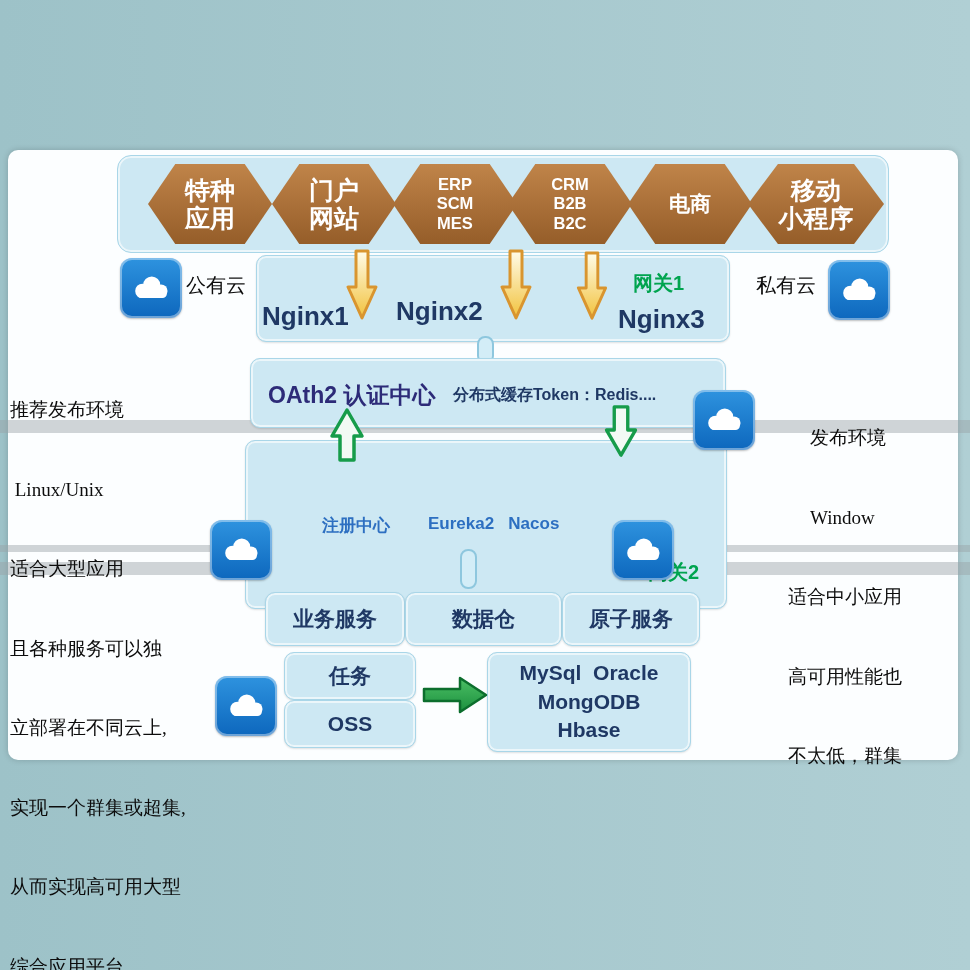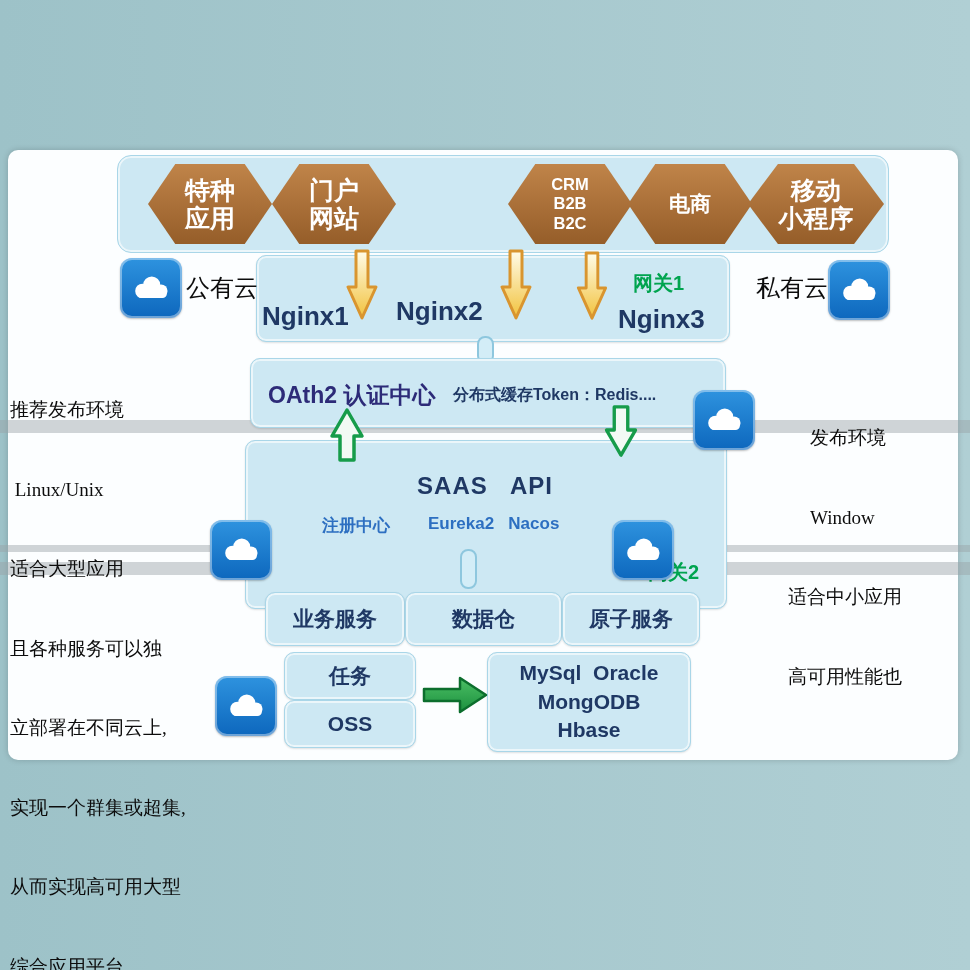--- a/index.html
+++ b/index.html
@@ -25,21 +25,21 @@
   .hex.big{font-size:21px;}
   .cloud{position:absolute;width:62px;height:60px;z-index:4;border-radius:12px;
     background:linear-gradient(180deg,var(--cloud1),var(--cloud2));
     box-shadow:inset 0 0 0 2px rgba(255,255,255,.4),0 1px 2px rgba(0,0,0,.25);
     display:flex;align-items:center;justify-content:center;}
   .cloud svg{width:46px;height:36px;}
   .arrow{position:absolute;z-index:5;}
   .connector{position:absolute;z-index:3;background:#d3edf7;border:2px solid #8ec7de;border-radius:8px;}
   .nginx{position:absolute;z-index:4;font-size:26px;font-weight:bold;color:var(--navy);}
   .gw{position:absolute;z-index:3;font-size:20px;font-weight:bold;color:var(--green);}
-  .cloudlabel{position:absolute;z-index:4;font-family:Liberation Mono, monospace;font-size:24px;color:var(--ink);}
+  .cloudlabel{position:absolute;z-index:4;font-family:Liberation Mono, monospace;font-size:20px;color:var(--ink);}
   .oauth-title{position:absolute;z-index:4;font-size:23px;font-weight:bold;color:var(--indigo);}
   .oauth-cache{position:absolute;z-index:4;font-size:16px;font-weight:bold;color:var(--navy);white-space:pre;}
   .saas-title{position:absolute;left:245px;width:480px;text-align:center;z-index:4;
     font-size:24px;font-weight:bold;color:var(--navy);white-space:pre;letter-spacing:1px;}
   .registry{position:absolute;z-index:4;font-size:17px;font-weight:bold;color:var(--blue);white-space:pre;}
   .svcbox{display:flex;align-items:center;justify-content:center;font-size:21px;font-weight:bold;color:var(--navy);z-index:4;}
   .dbbox{display:flex;flex-direction:column;align-items:center;justify-content:center;
     font-size:21px;font-weight:bold;color:var(--navy);line-height:1.35;white-space:pre;z-index:4;}
   .note{position:absolute;z-index:3;font-family:"Liberation Serif",serif;font-size:19px;
     color:var(--ink);line-height:26.5px;white-space:pre;}
@@ -74,20 +74,25 @@
   <div class="hexbar"></div>
 
   <div class="hex" style="left:148px;width:124px;">
     <span>特种</span>
     <span>应用</span>
   </div>
   <div class="hex" style="left:272px;width:124px;">
     <span>门户</span>
     <span>网站</span>
   </div>
+  <div class="hex small" style="left:393px;width:124px;">
+    <span>ERP</span>
+    <span>SCM</span>
+    <span>MES</span>
+  </div>
   <div class="hex small" style="left:508px;width:124px;">
     <span>CRM</span>
     <span>B2B</span>
     <span>B2C</span>
   </div>
   <div class="hex big" style="left:628px;width:124px;">
     <span>电商</span>
   </div>
   <div class="hex" style="left:748px;width:136px;">
     <span>移动</span>
@@ -161,21 +166,20 @@
         <g fill="#fff">
           <circle cx="20" cy="28" r="10"></circle>
           <circle cx="33" cy="20" r="12"></circle>
           <circle cx="46" cy="28" r="9"></circle>
           <rect x="12" y="26" width="42" height="12" rx="6"></rect>
         </g>
       </svg>
   </div>
 
   <div class="box" style="left:245px;top:440px;width:480px;height:167px;"></div>
-  <div class="saas-title" style="top:472px;">SAAS   API</div>
   <div class="registry" style="left:322px;top:514px;">注册中心</div>
   <div class="registry" style="left:428px;top:514px;">Eureka2   Nacos</div>
 
   <div class="cloud" style="left:210px;top:520px;">
     <svg viewBox="0 0 64 48">
         <g fill="#fff">
           <circle cx="20" cy="28" r="10"></circle>
           <circle cx="33" cy="20" r="12"></circle>
           <circle cx="46" cy="28" r="9"></circle>
           <rect x="12" y="26" width="42" height="12" rx="6"></rect>
@@ -244,16 +248,17 @@
     <div>实现一个群集或超集,</div>
     <div>从而实现高可用大型</div>
     <div>综合应用平台</div>
   </div>
 
   <div class="note right-note" style="left:788px;top:372px;width:172px;">
     <div>发布环境</div>
     <div>Window</div>
     <div>适合中小应用</div>
     <div>高可用性能也</div>
+    <div>不太低，群集</div>
   </div>
 
 
 </div>
 
 </body></html>

